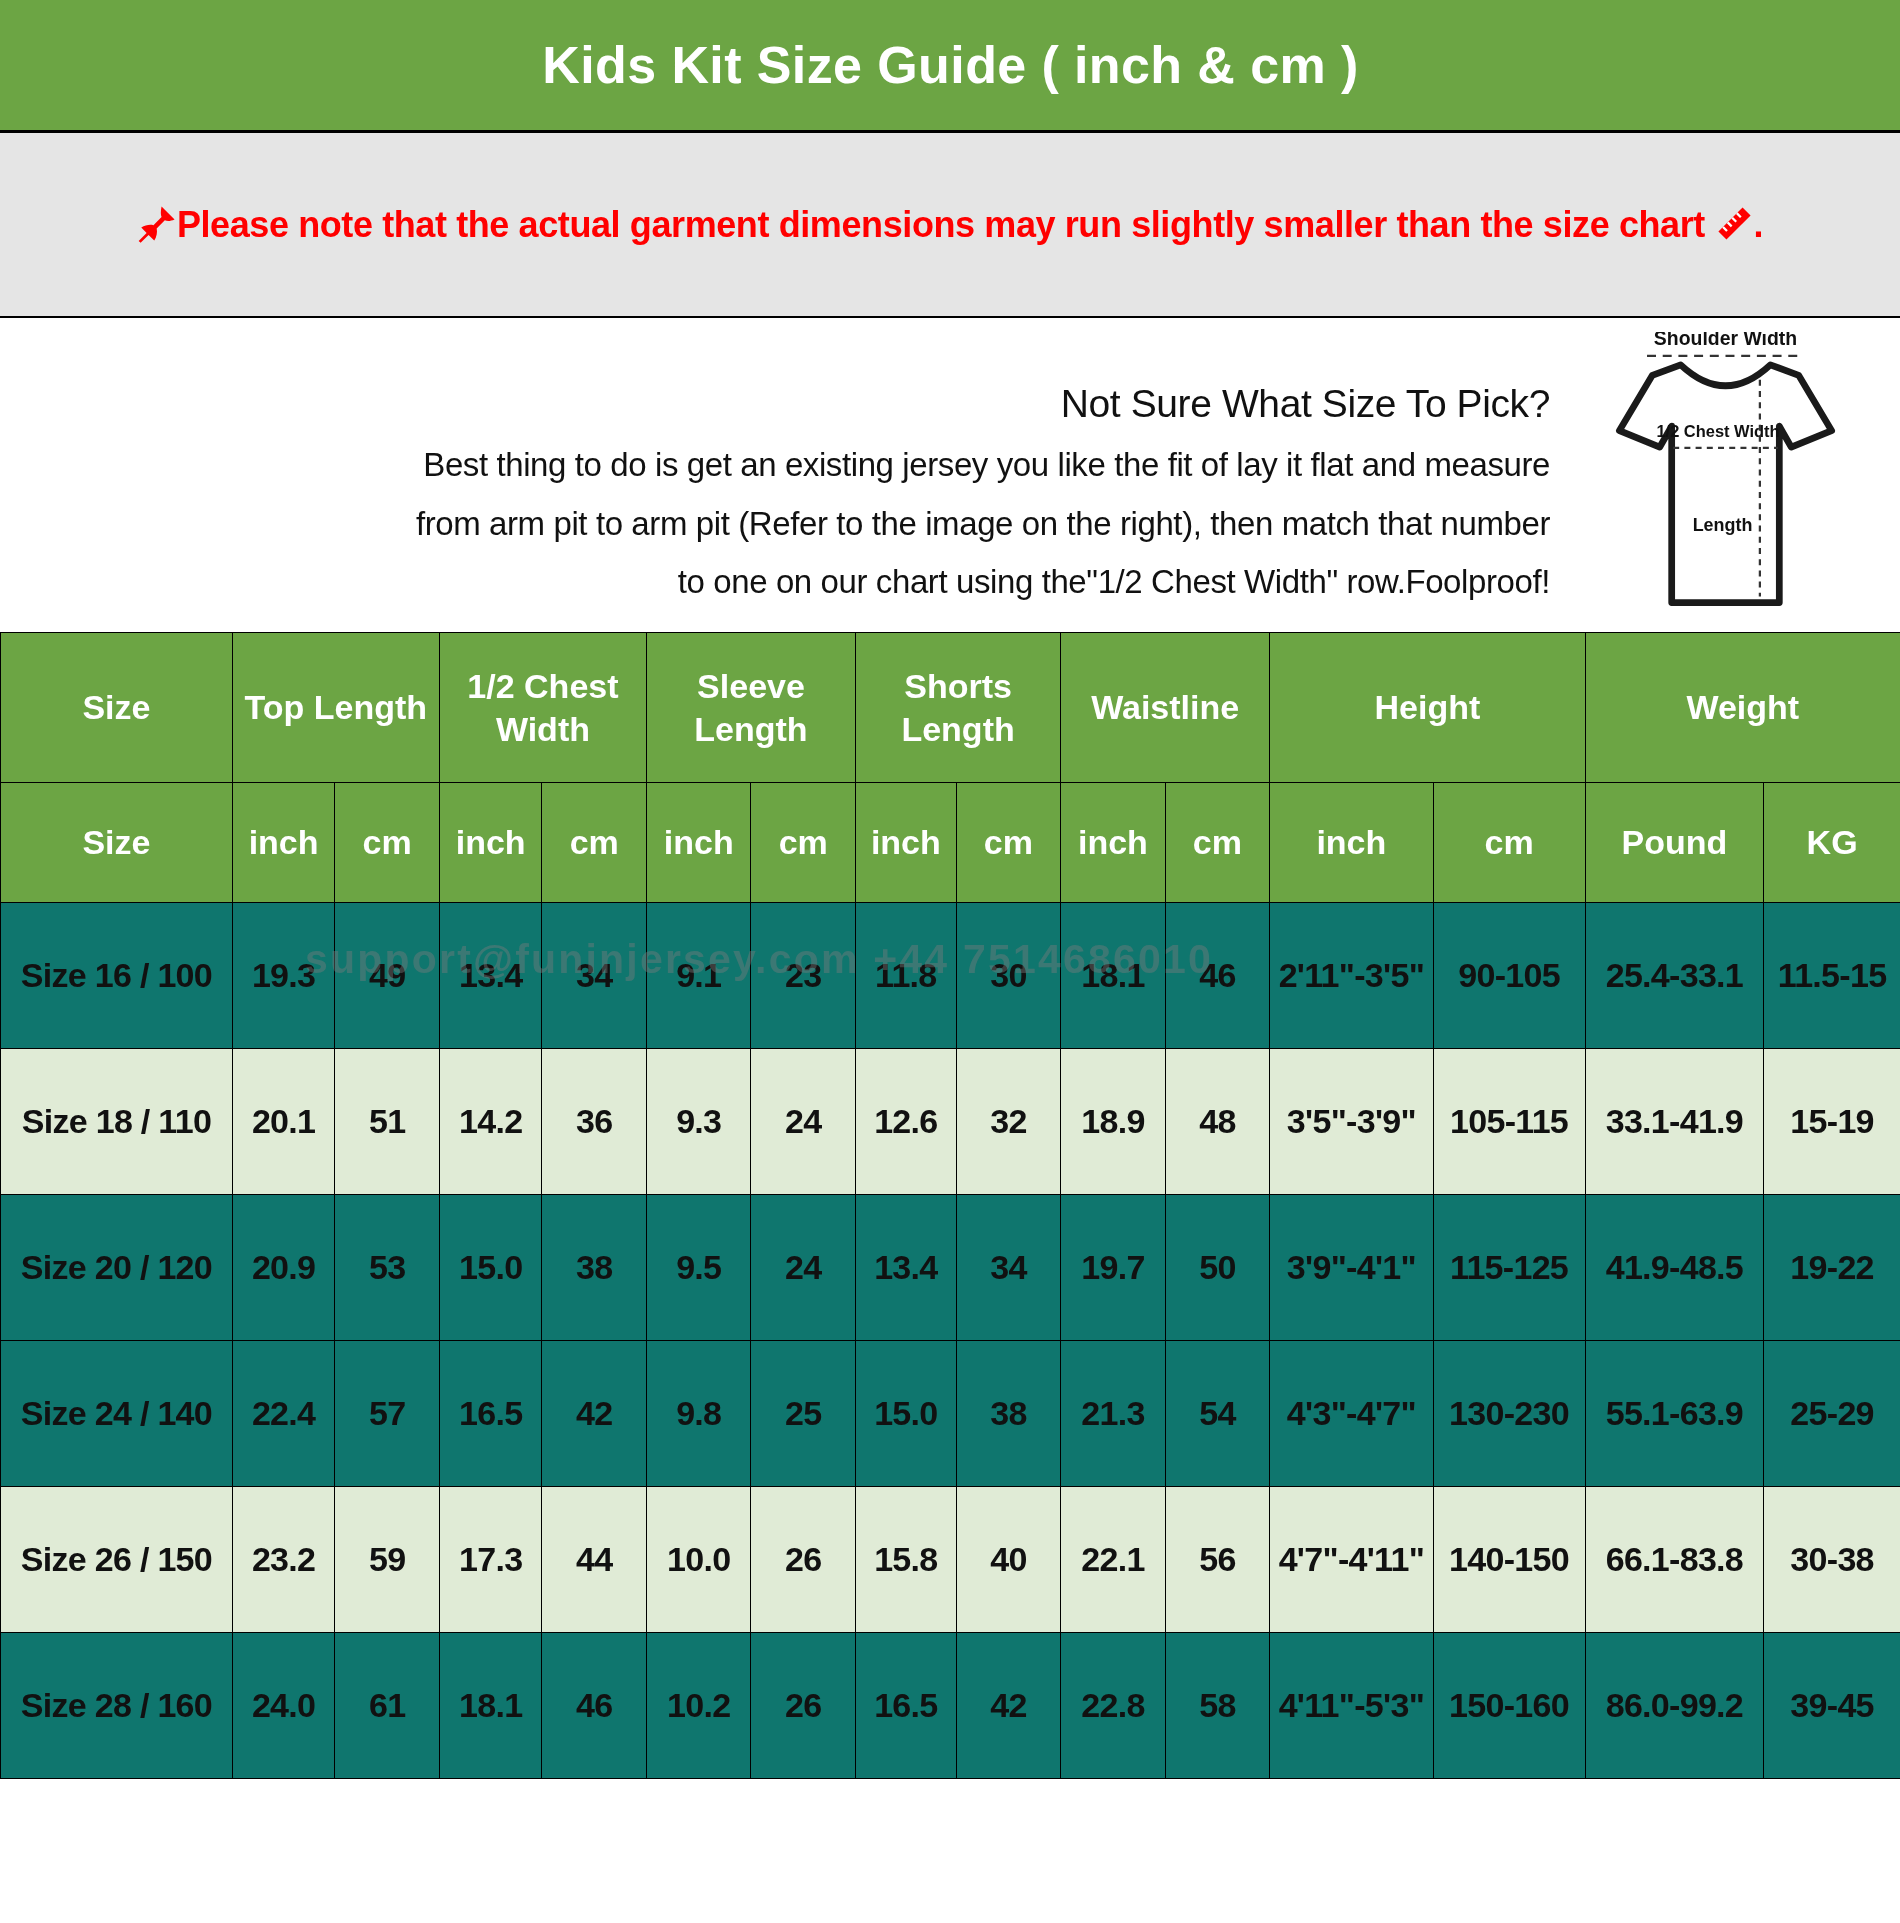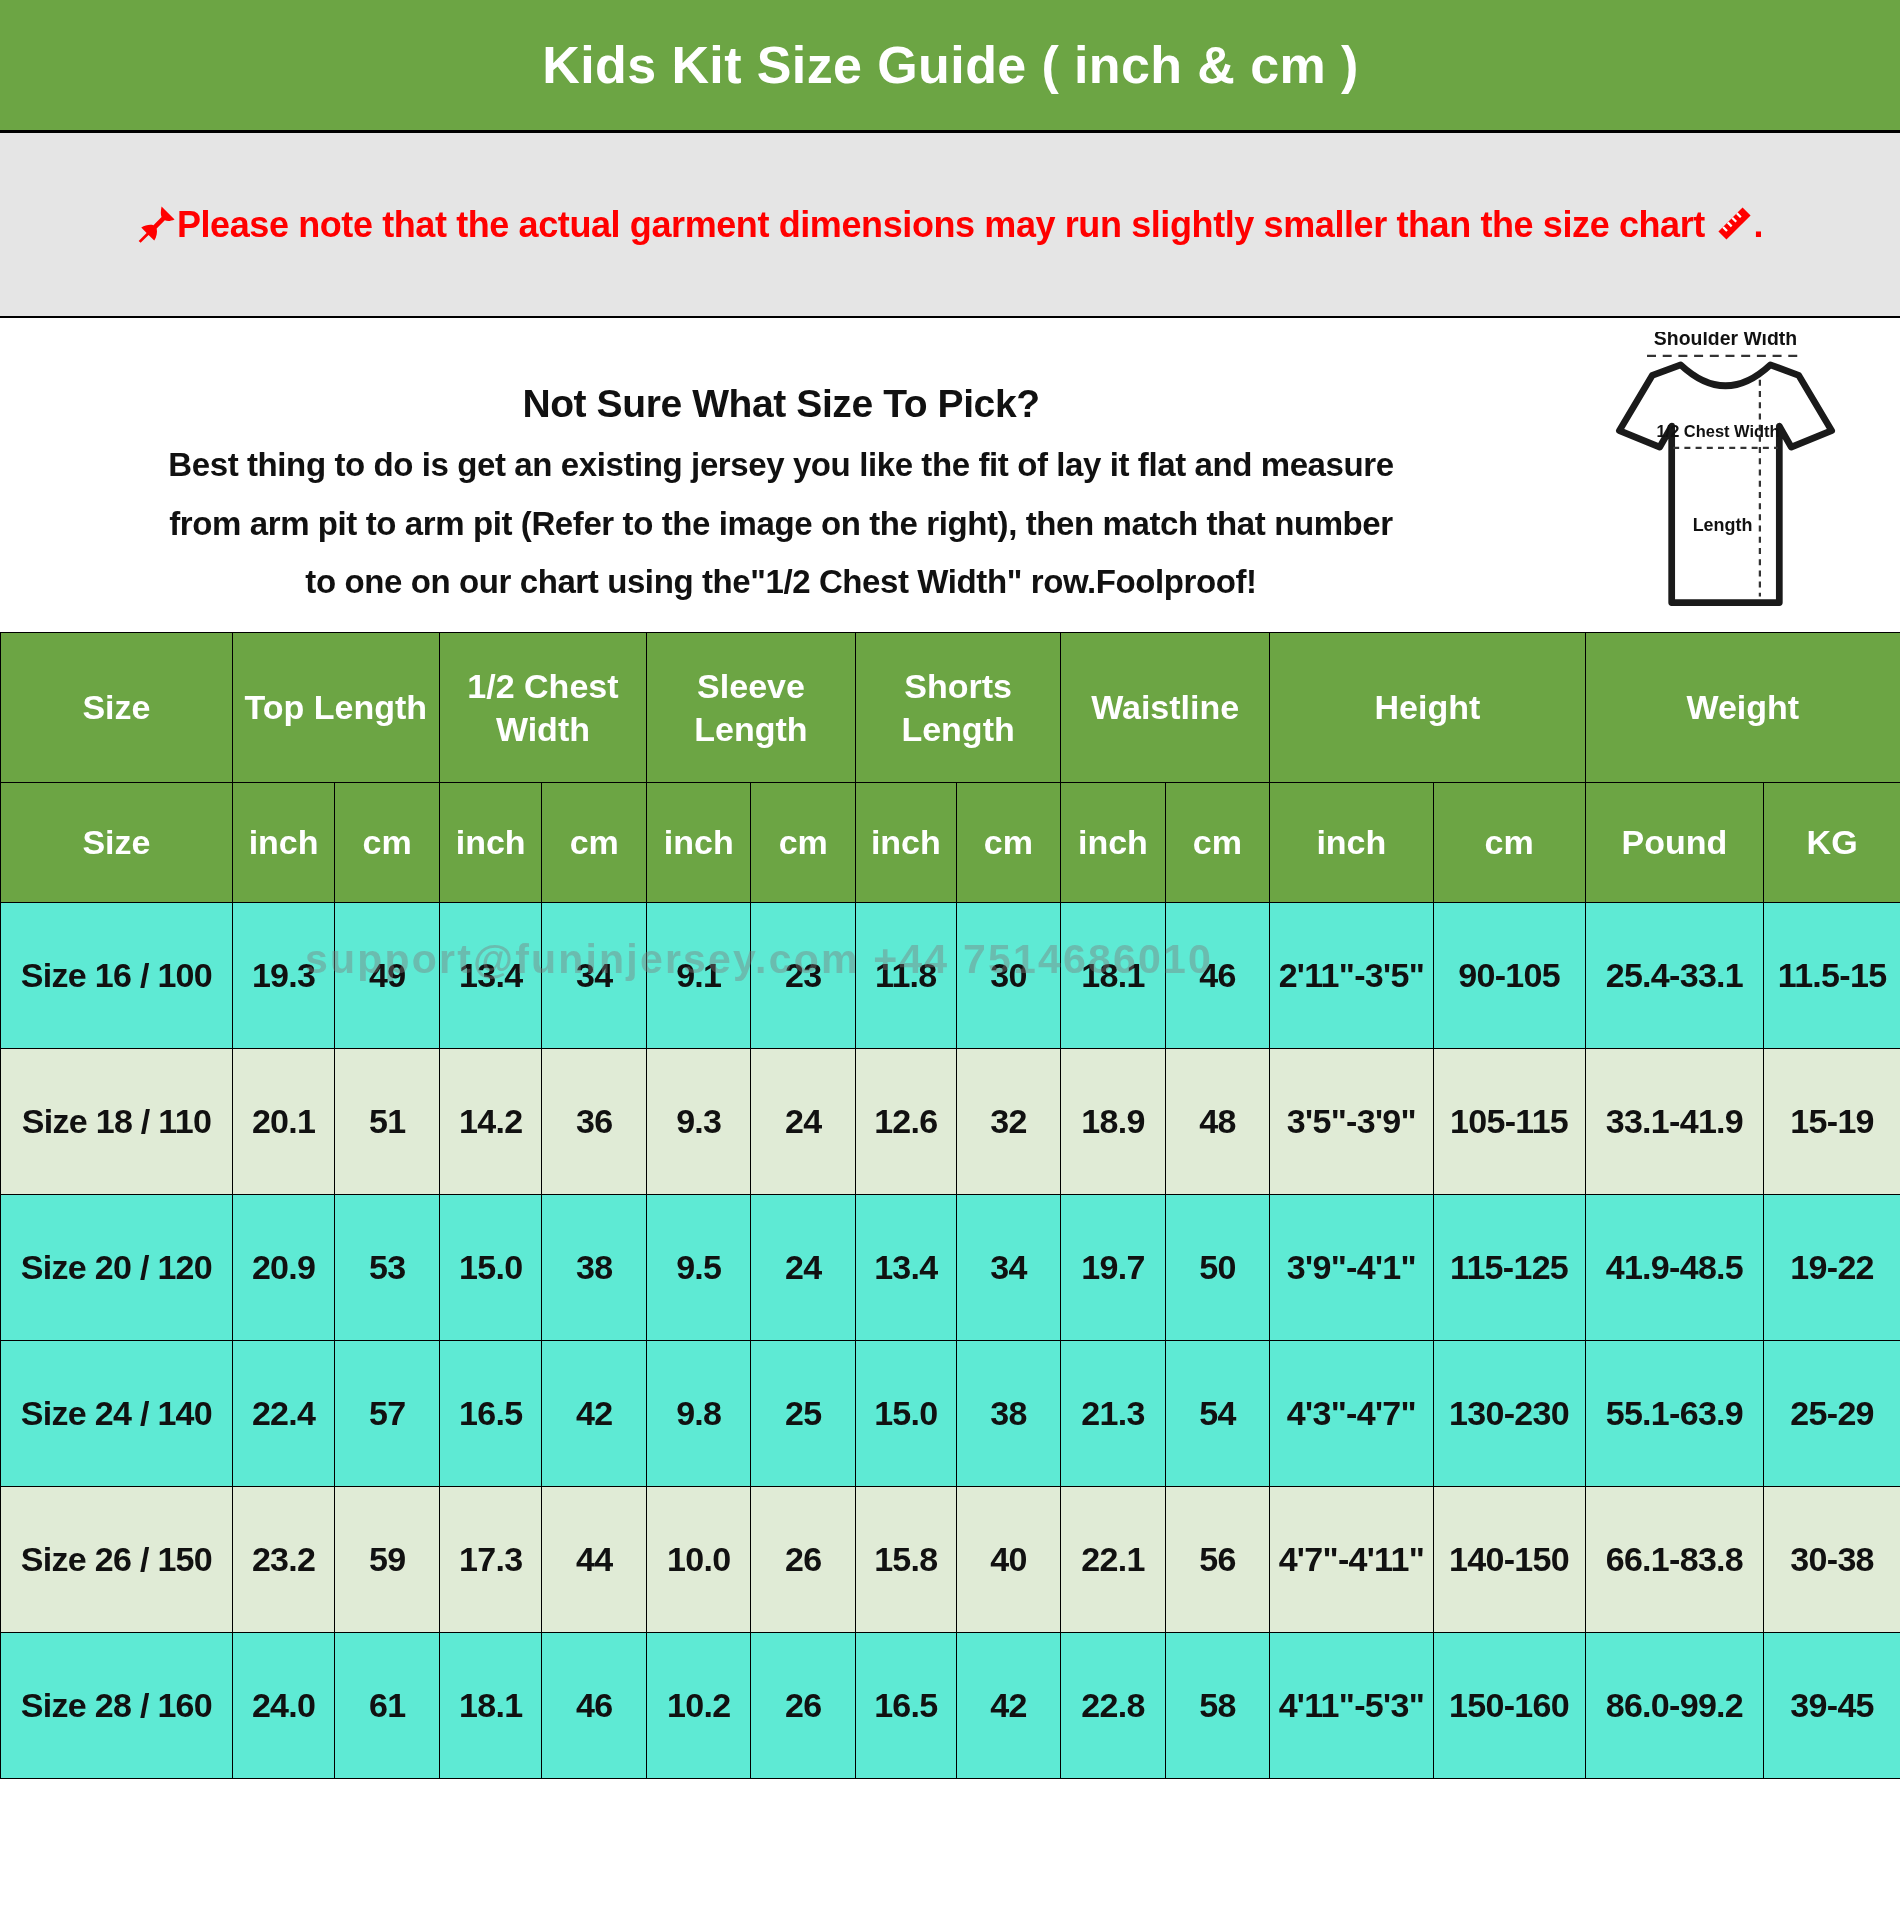--- a/index.html
+++ b/index.html
@@ -35,21 +35,21 @@
 
   
   .info {
     height:314px; box-sizing:border-box;
     display:flex; background:#ffffff;
   }
   .info-text {
     flex:1;
     display:flex; flex-direction:column; justify-content:space-evenly;
     padding:10.5px 0 10.5px 12px;
-    font-weight:bold; color:#111; text-align:center;
+    font-weight:normal; color:#111; text-align:right;
     font-size:33px; letter-spacing:-0.4px;margin-top:33px;
   }
   .info-text p { margin:0; white-space:nowrap; }
   .info-heading { font-size:39px; }
   .diagram {
     width:351px;
     display:flex; align-items:flex-start; justify-content:center;
     padding-top:13.5px; box-sizing:border-box;
   }
   .diagram svg text {
@@ -63,21 +63,21 @@
     text-align:center; font-weight:bold; color:#111;
   }
   table.size-table th, table.size-table td {
     border:1.5px solid #000; padding:0; overflow:hidden;
   }
   tr.group-row    { height:150px; }
   tr.sub-row      { height:120px; }
   tr.group-row th, tr.sub-row th {
     background:#6ca544; color:#ffffff; font-size:34px; line-height:1.25;
   }
-  tbody tr { height:146px; font-size:34px; letter-spacing:-0.7px; background:#5eead4; }
+  tbody tr { height:146px; font-size:34px; letter-spacing:-0.7px; background:#0f766e; }
   tbody tr.alt { background:#e0ebd6; }
   tbody td { white-space:nowrap; }
 
   
   .watermark {
     position:absolute; left:305px; top:936px;
     font-size:41px; font-weight:bold; letter-spacing:2.2px;
     color:rgba(125,125,125,0.42);
     white-space:nowrap; pointer-events:none; z-index:5;
   }

